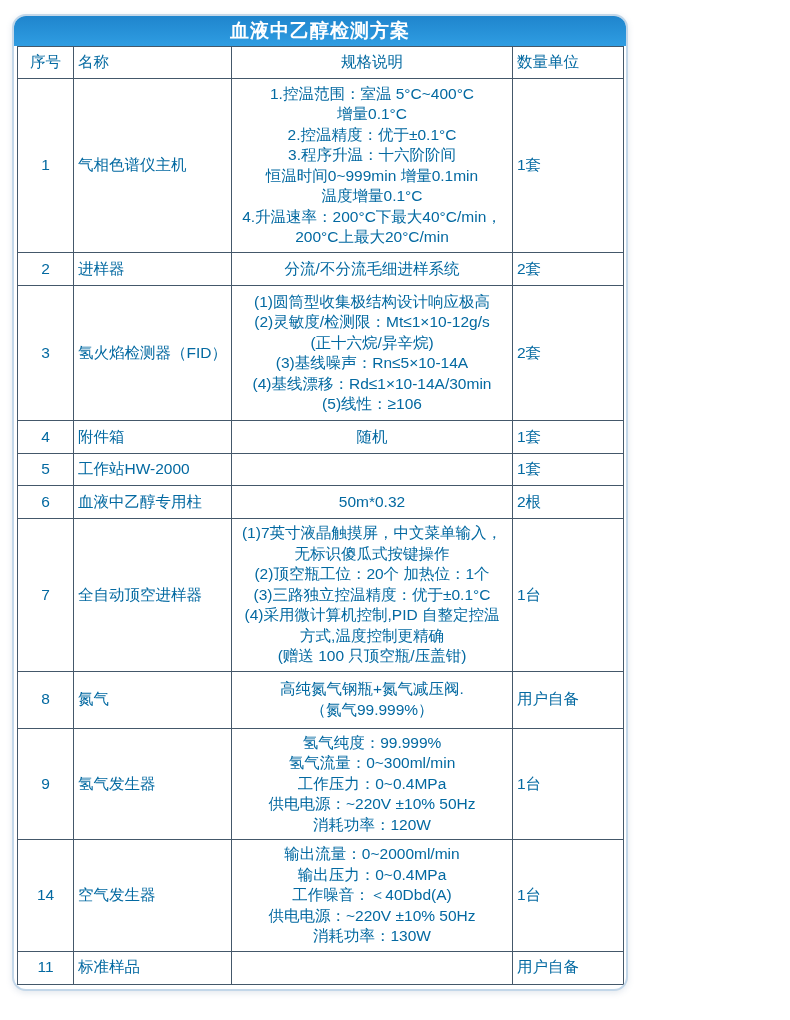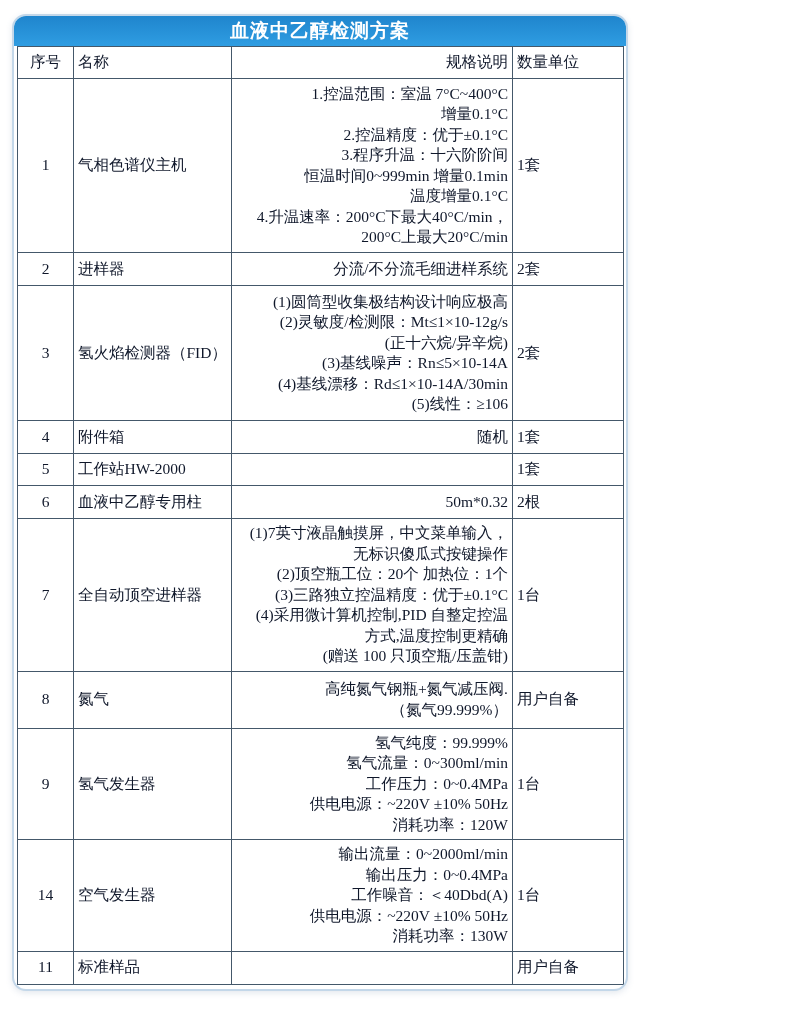--- a/index.html
+++ b/index.html
@@ -33,36 +33,35 @@
     text-align: center;
     letter-spacing: 1px;
   }
   .table-wrap {
     padding: 0 3px 4px 3px;
   }
   table.spec-table {
     width: 100%;
     border-collapse: collapse;
     table-layout: fixed;
-    color: #0f172a;
-    font-family: Liberation Serif, serif;
+    color: #0369a1;
   }
   table.spec-table th,
   table.spec-table td {
     border: 1px solid #44586a;
     font-weight: normal;
     font-size: 15.5px;
     line-height: 20.5px;
     vertical-align: middle;
     padding: 4px 4px;
     overflow: hidden;
   }
   th.h-no, td.c-no { text-align: center; }
   th.h-name, td.c-name { text-align: left; padding-left: 13px; }
-  th.h-spec, td.c-spec { text-align: right; padding-left: 8px; }
+  th.h-spec, td.c-spec { text-align: center; padding-left: 8px; }
   th.h-qty, td.c-qty { text-align: left; padding-left: 10px; }
   td.c-spec { white-space: pre-line; }
   tr.hrow { height: 32px; }
   tr.r1 { height: 174px; }
   tr.r2 { height: 33px; }
   tr.r3 { height: 135px; }
   tr.r4 { height: 33px; }
   tr.r5 { height: 32px; }
   tr.r6 { height: 33px; }
   tr.r7 { height: 150px; }
@@ -91,21 +90,21 @@
             <th class="h-no">序号</th>
             <th class="h-name">名称</th>
             <th class="h-spec">规格说明</th>
             <th class="h-qty">数量单位</th>
           </tr>
         </thead>
         <tbody>
           <tr class="r1">
             <td class="c-no">1</td>
             <td class="c-name">气相色谱仪主机</td>
-            <td class="c-spec">1.控温范围：室温 7°C~400°C
+            <td class="c-spec">1.控温范围：室温 5°C~400°C
 增量0.1°C
 2.控温精度：优于±0.1°C
 3.程序升温：十六阶阶间
 恒温时间0~999min 增量0.1min
 温度增量0.1°C
 4.升温速率：200°C下最大40°C/min，
 200°C上最大20°C/min</td>
             <td class="c-qty">1套</td>
           </tr>
           <tr class="r2">

